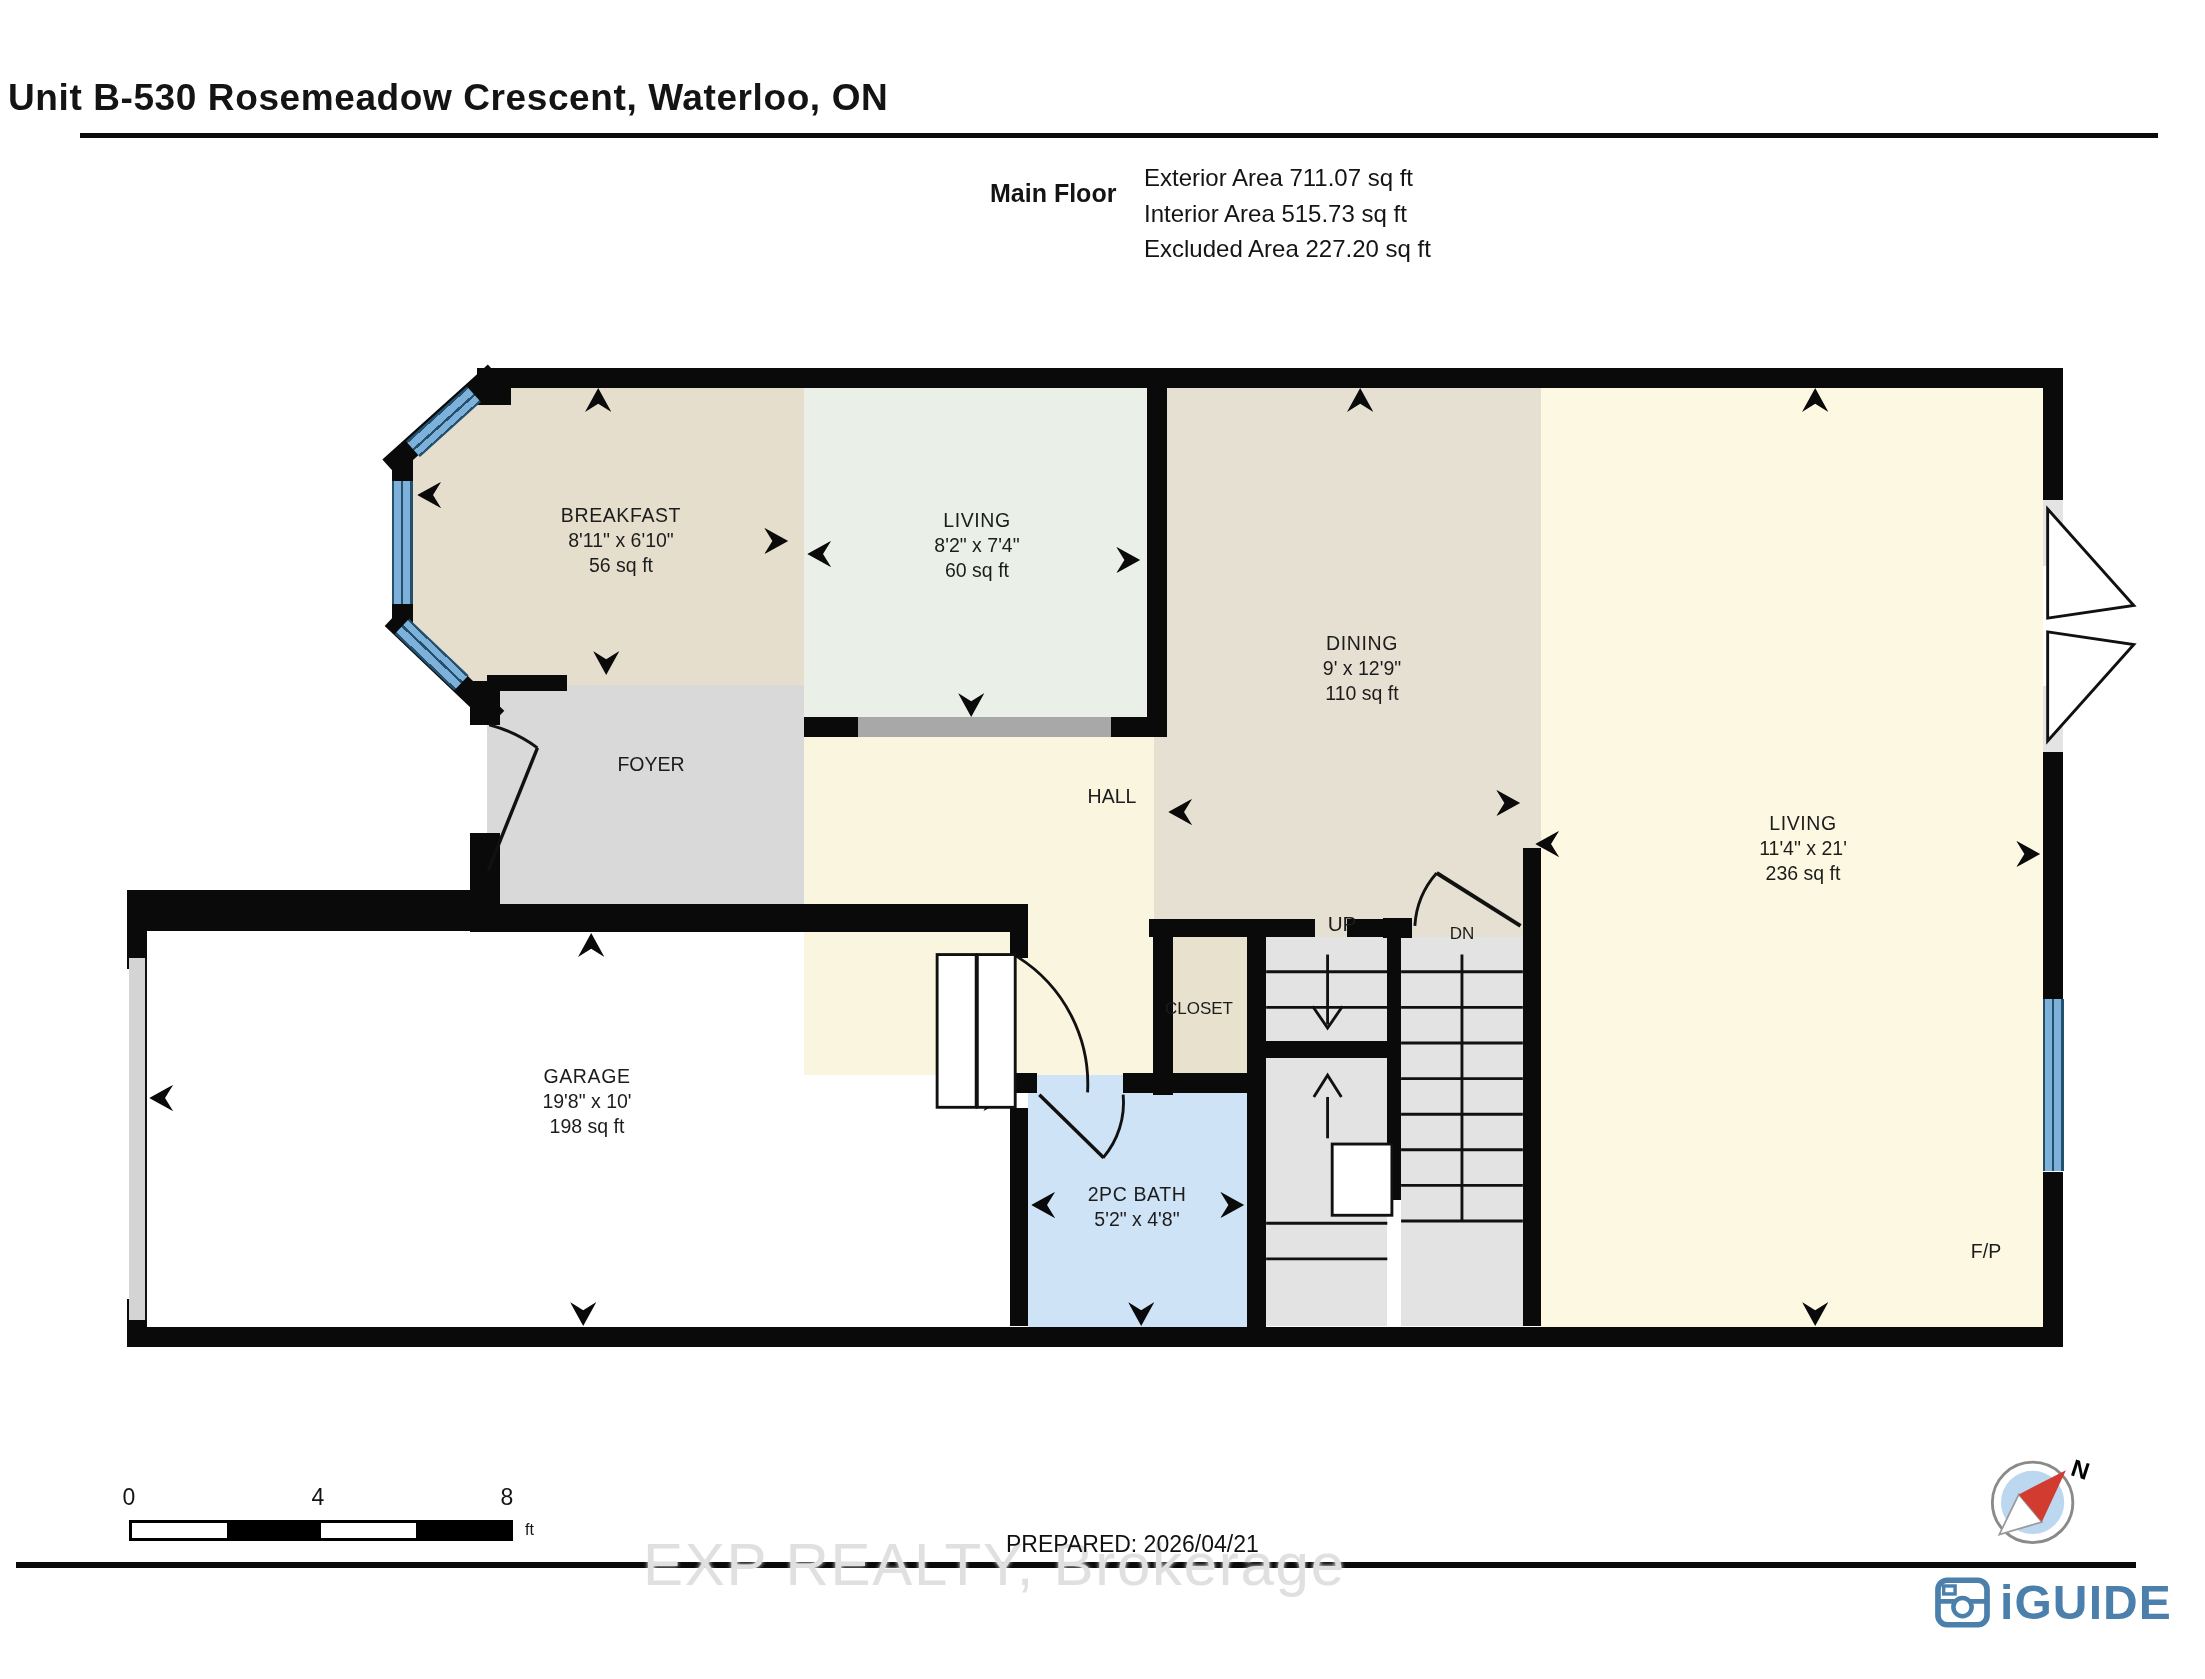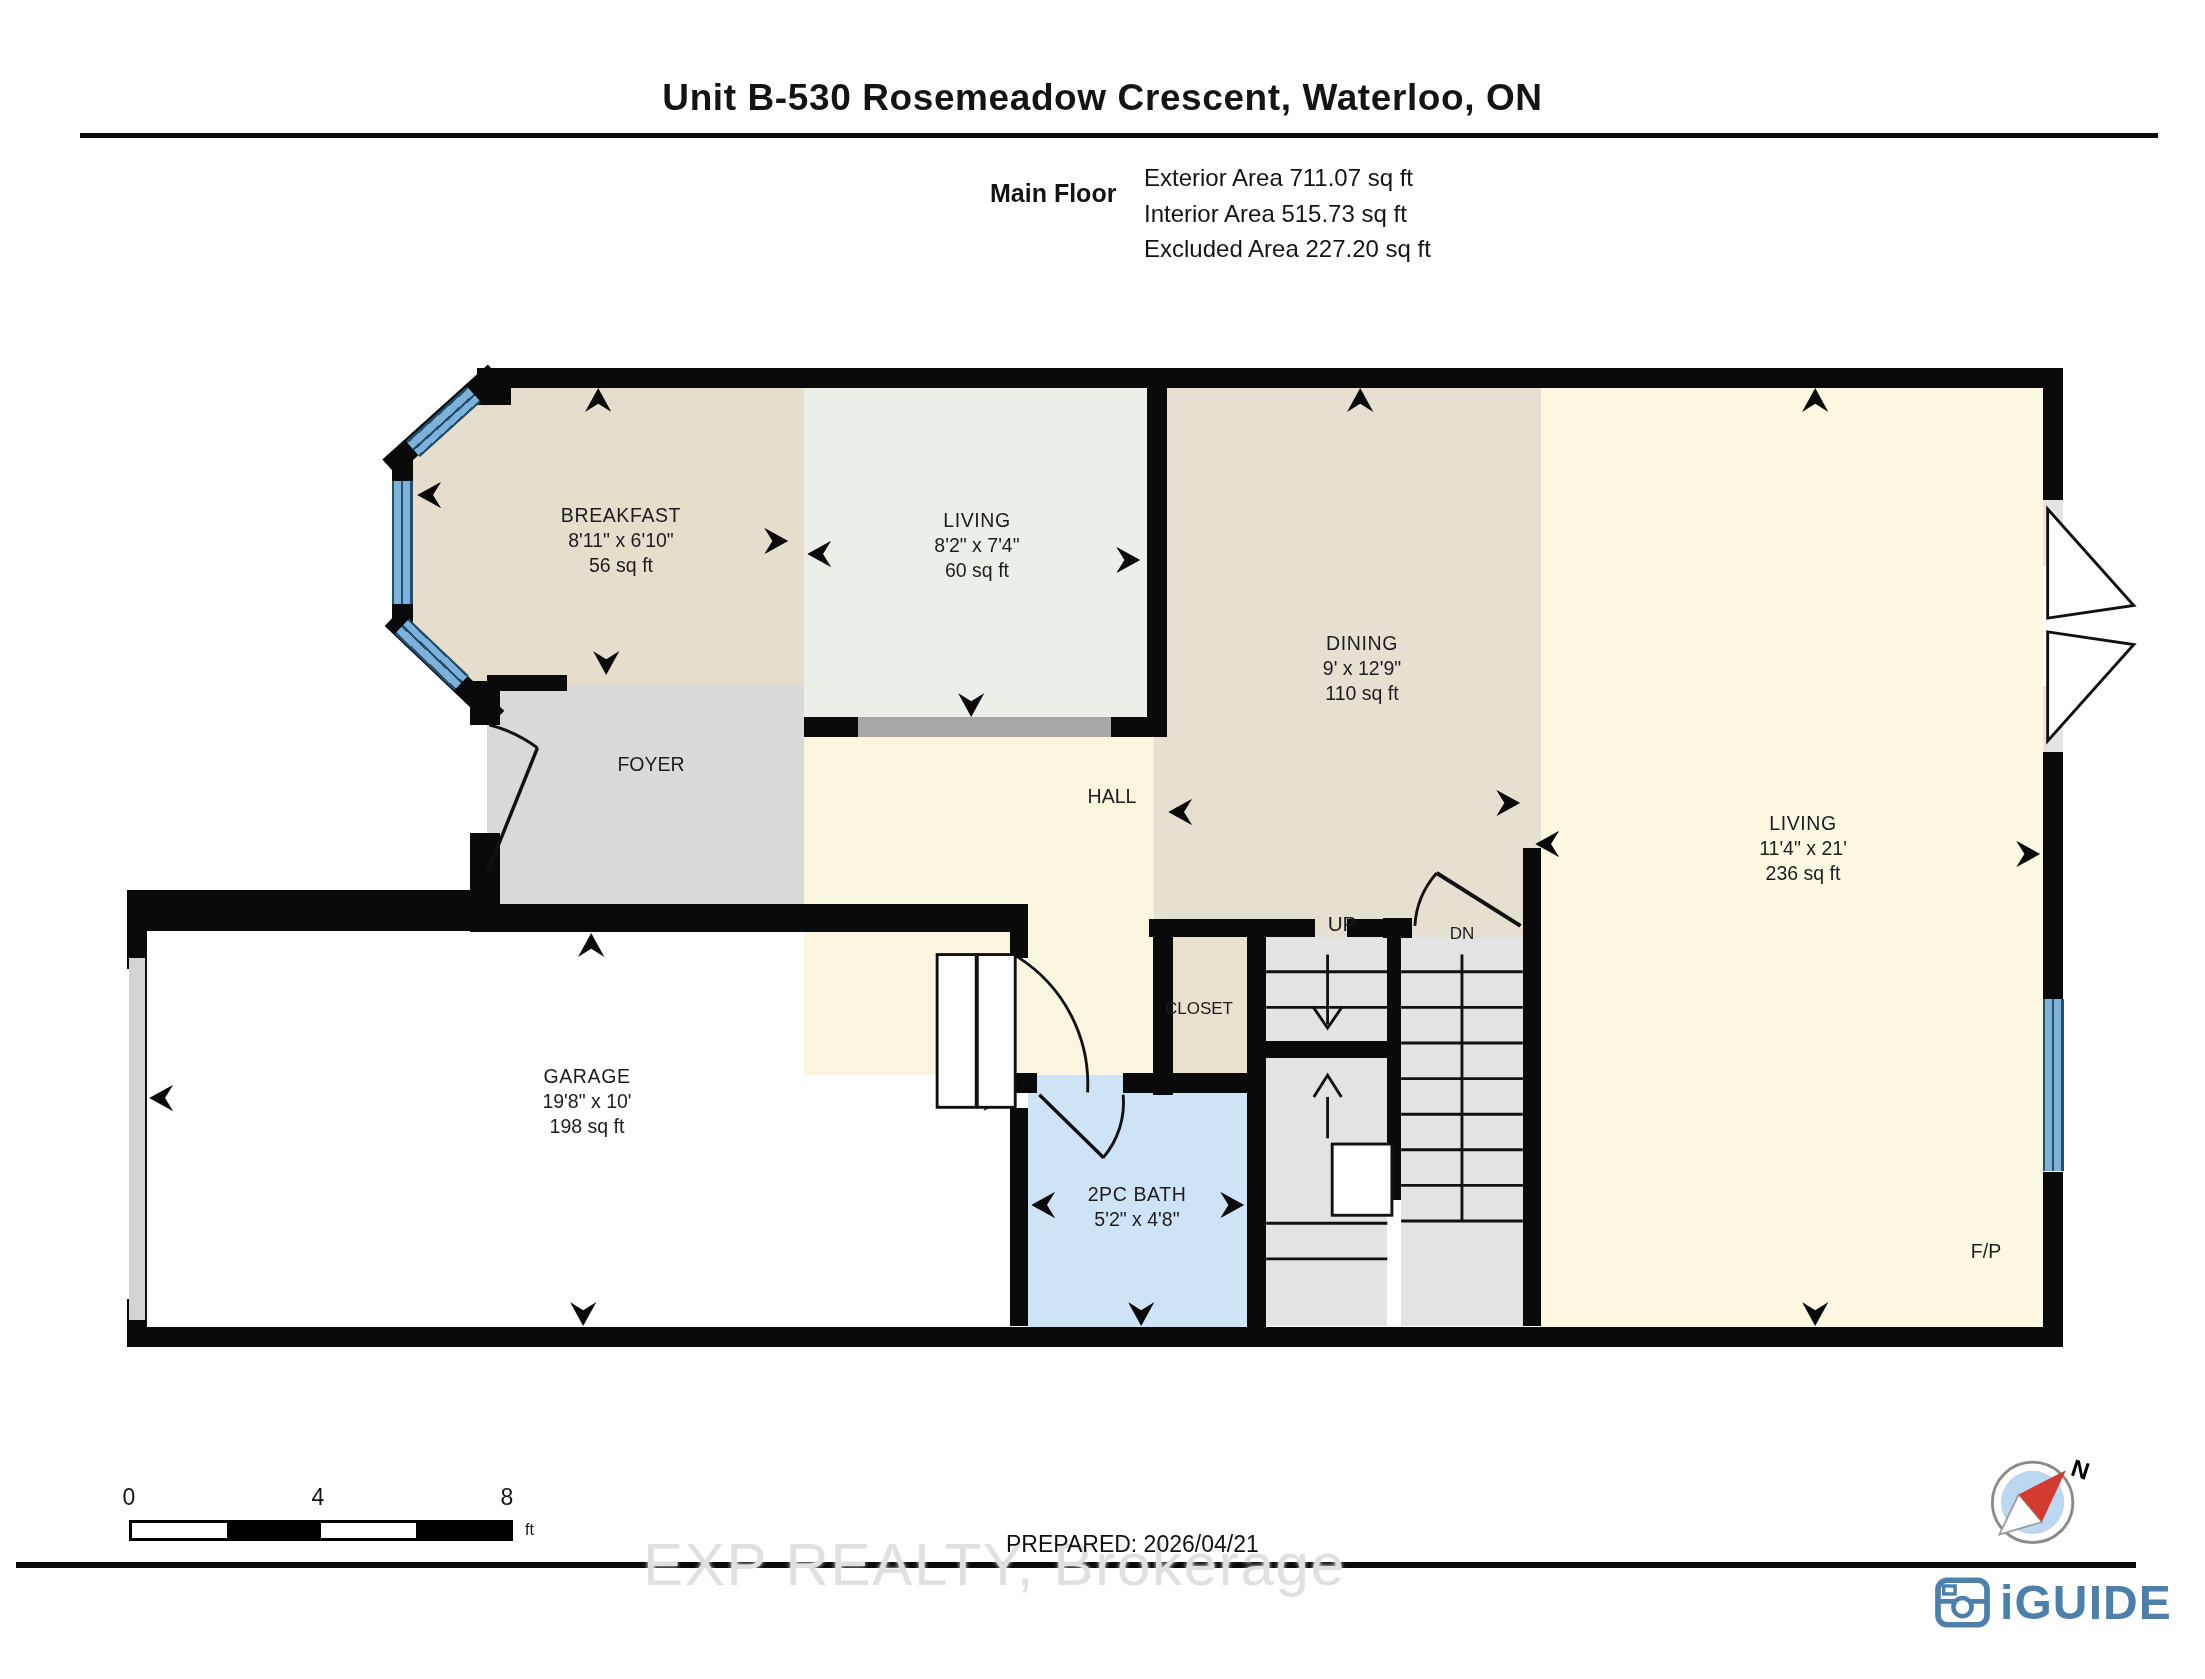--- a/index.html
+++ b/index.html
@@ -10,22 +10,22 @@
   .floor{position:absolute;}
   .lbl{position:absolute;font-size:19.5px;line-height:25px;text-align:center;
        transform:translateX(-50%);white-space:nowrap;color:#1c1c1c;}
   .lbl .nm{letter-spacing:0.6px;}
   .arr{position:absolute;width:26.4px;height:24px;background:#0a0a0a;
        clip-path:polygon(50% 0,100% 100%,50% 66%,0 100%);}
   .rot{position:absolute;height:20.7px;transform-origin:left center;}
   .wallrot{background:#0a0a0a;}
   .win-h{background:linear-gradient(to bottom,#23506e 0 2.3px,#7db1da 2.3px 8.6px,#23506e 8.6px 11px,#7db1da 11px 18.4px,#23506e 18.4px 20.7px);}
   .win-v{position:absolute;width:20.7px;background:linear-gradient(to right,#23506e 0 2.3px,#7db1da 2.3px 8.6px,#23506e 8.6px 11px,#7db1da 11px 18.4px,#23506e 18.4px 20.7px);}
-  .hdr-title{position:absolute;left:0;right:0;top:77px;text-align:center;
-             font-size:37px;font-weight:bold;letter-spacing:0.6px;}
+  .hdr-title{position:absolute;left:0;right:0;top:77px;
+             font-size:37px;font-weight:bold;letter-spacing:0.6px;padding-left:8px;}
   .hrule{position:absolute;background:#0a0a0a;}
   .floor-label{position:absolute;font-size:25px;font-weight:bold;}
   .area-line{position:absolute;font-size:24px;}
   .scale-num{position:absolute;font-size:23px;transform:translateX(-50%);}
   .watermark{position:absolute;font-size:60px;color:#e0e0e0;letter-spacing:1.7px;
              text-shadow:0 0 4.6px #ffffff;z-index:6;}
   .disclaimer{position:absolute;font-size:19px;color:#111;z-index:7;}
   .prepared{position:absolute;font-size:23px;color:#111;z-index:7;}
   .brand-text{position:absolute;font-size:48px;font-weight:bold;color:#4c80ac;letter-spacing:1.1px;z-index:7;}
   svg{position:absolute;}

